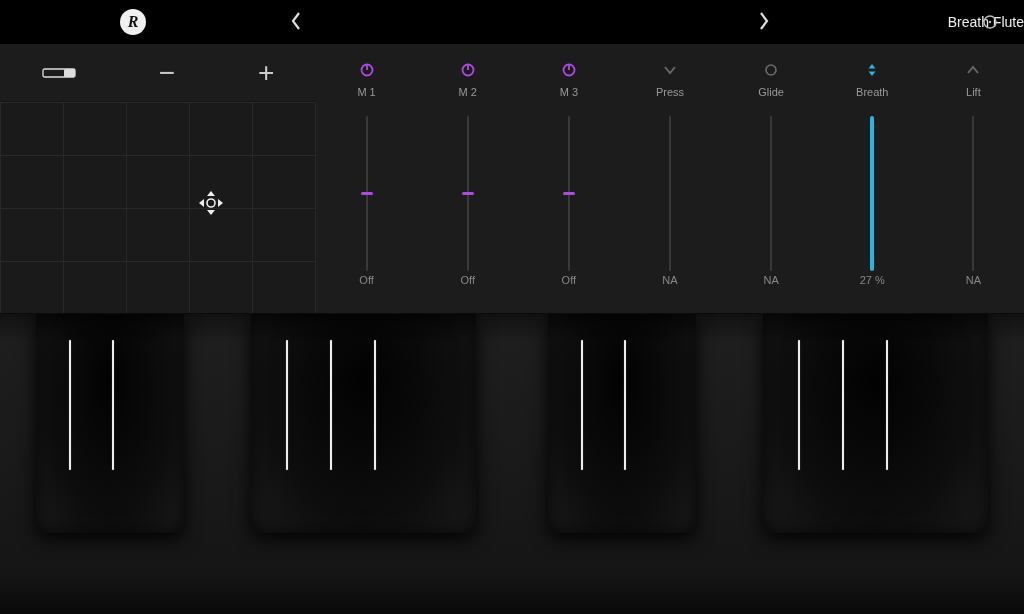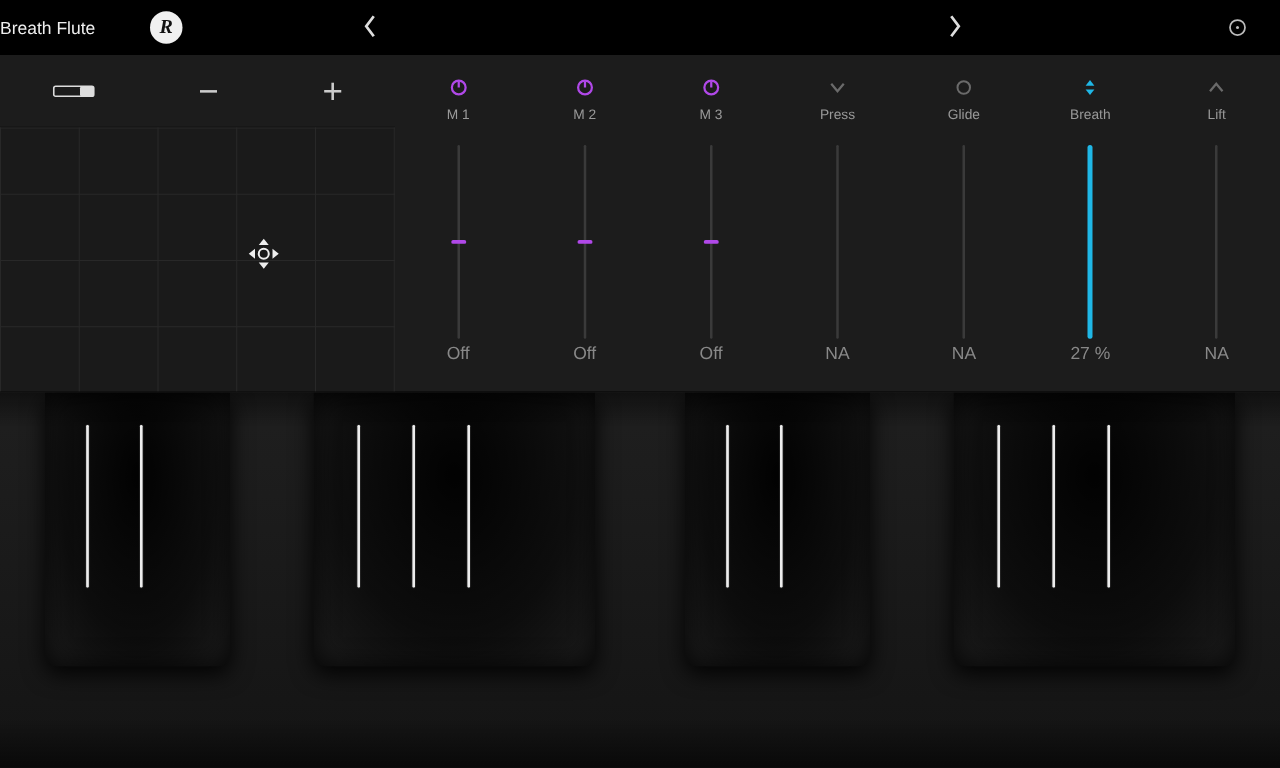--- a/index.html
+++ b/index.html
@@ -5,21 +5,21 @@
   * { box-sizing: border-box; margin: 0; padding: 0; }
   html, body { width: 1024px; height: 614px; background: #0a0a0a; font-family: -apple-system, Helvetica, Arial, sans-serif; overflow: hidden; }
   .app { width: 1024px; height: 614px; background: #0c0c0c; display: flex; flex-direction: column; }
 
   
   .header { height: 44px; background: #000; display: flex; align-items: center; position: relative; }
   .logo { width: 26px; height: 26px; background: #f0f0f0; border-radius: 50%; margin-left: 120px; display: flex; align-items: center; justify-content: center; color: #111; font-weight: 600; font-size: 16px; font-style: italic; font-family: Georgia, serif; }
   .nav-prev { position: absolute; left: 288px; top: 10px; }
   .nav-next { position: absolute; right: 252px; top: 10px; }
   .chevron svg { width: 16px; height: 22px; stroke: #ddd; stroke-width: 2.2; fill: none; }
-  .title { position: absolute; left: 0; right: 0; text-align: left; color: #eee; font-size: 14px; font-weight: 500; pointer-events: none; }
+  .title { position: absolute; left: 0; right: 0; text-align: right; color: #eee; font-size: 14px; font-weight: 500; pointer-events: none; }
   .more-btn { position: absolute; right: 26px; top: 14px; }
   .more-btn svg { width: 16px; height: 16px; stroke: #bbb; stroke-width: 1.4; fill: none; }
 
   
   .panel { flex: none; height: 270px; background: #1c1c1c; display: flex; border-bottom: 1px solid #0a0a0a; }
   .left-col { width: 316px; display: flex; flex-direction: column; }
   .tool-row { height: 58px; display: flex; align-items: center; justify-content: space-around; border-bottom: 1px solid #161616; }
   .tool { display: flex; align-items: center; justify-content: center; color: #ccc; }
   .tool svg { width: 34px; height: 20px; }
   .minus, .plus { font-size: 28px; color: #ccc; font-weight: 300; line-height: 1; }
@@ -35,21 +35,21 @@
   .xy-cursor svg { width:42px; height:42px; stroke:#eee; stroke-width:1.6; fill:none; }
 
   .sliders { flex: 1; display: flex; }
   .slider { flex: 1; display: flex; flex-direction: column; align-items: center; padding-top: 14px; }
   .sl-icon { height: 24px; display:flex; align-items:center; justify-content:center; }
   .sl-icon svg { width: 16px; height: 16px; }
   .sl-label { font-size: 11px; color: #999; margin-top: 4px; }
   .sl-track { position: relative; width: 2px; background: #3a3a3a; height: 155px; margin-top: 18px; border-radius: 1px; }
   .sl-fill { position: absolute; bottom: 0; left: -1px; width: 4px; border-radius: 2px; }
   .sl-thumb { position: absolute; left: -5px; width: 12px; height: 3px; border-radius: 1.5px; }
-  .sl-value { font-size: 14px; color: #888; margin-top: 3px; }
+  .sl-value { font-size: 11px; color: #888; margin-top: 3px; }
 
   
   .keyboard { flex: 1; position: relative; background: linear-gradient(#1f1f1f,#141414); overflow:hidden; }
   .keys { position:absolute; inset:0; display:flex; }
   .white-key { flex:1; position:relative; }
   .black-group { position:absolute; top:0; height:73%; border-radius: 0 0 10px 10px;
     background: radial-gradient(ellipse at 50% 30%, rgba(0,0,0,0.95), rgba(0,0,0,0.5) 60%, rgba(0,0,0,0) 90%);
     box-shadow: 0 6px 18px rgba(0,0,0,0.9), inset 0 0 20px rgba(0,0,0,0.7);
   }
   .black-marker { position:absolute; top:26px; width:2px; height:130px; background:#ededed; border-radius:1px; box-shadow:0 0 1px rgba(255,255,255,0.6); }

